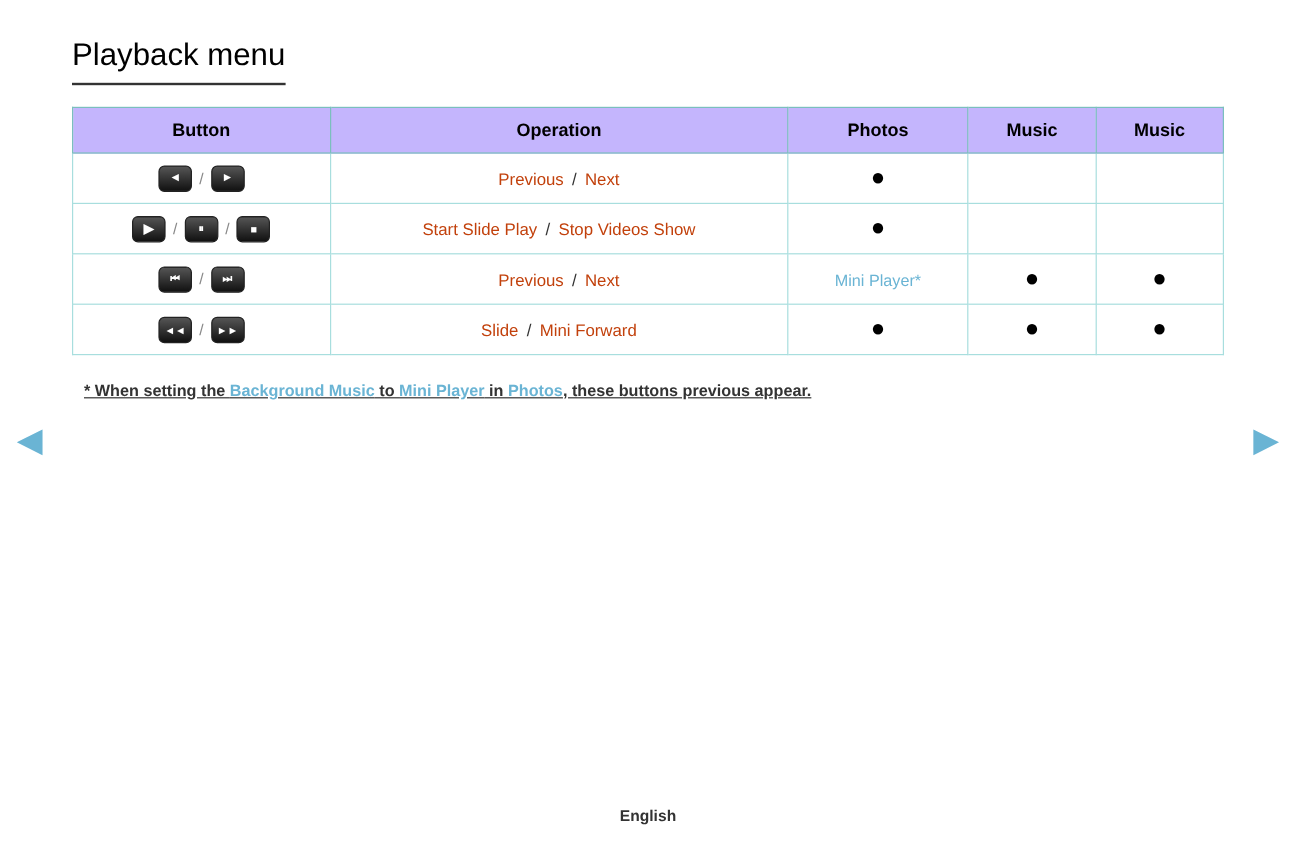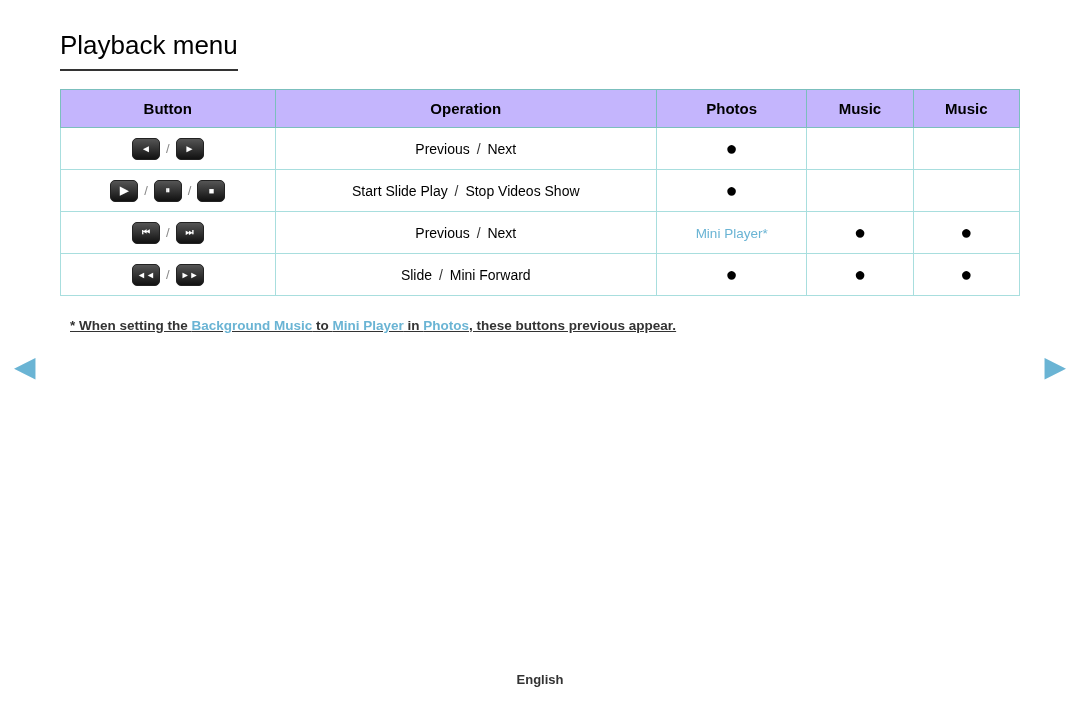--- a/index.html
+++ b/index.html
@@ -39,21 +39,21 @@
     tbody tr td {
       border: 1px solid #a8dede;
       padding: 9px 14px;
       text-align: center;
       font-size: 14px;
       vertical-align: middle;
     }
     .op-cell {
       text-align: center;
     }
-    .link-blue { color: #000000; text-decoration: none; font-weight: normal; }
+    .link-blue { color: #c2410c; text-decoration: none; font-weight: normal; }
     .dot { font-size: 20px; color: #000; }
     .mini-player { color: #6ab4d4; font-size: 13.5px; }
     .btn-group {
       display: flex;
       align-items: center;
       justify-content: center;
       gap: 4px;
     }
     .ctrl-btn {
       background: linear-gradient(to bottom, #555, #111);

